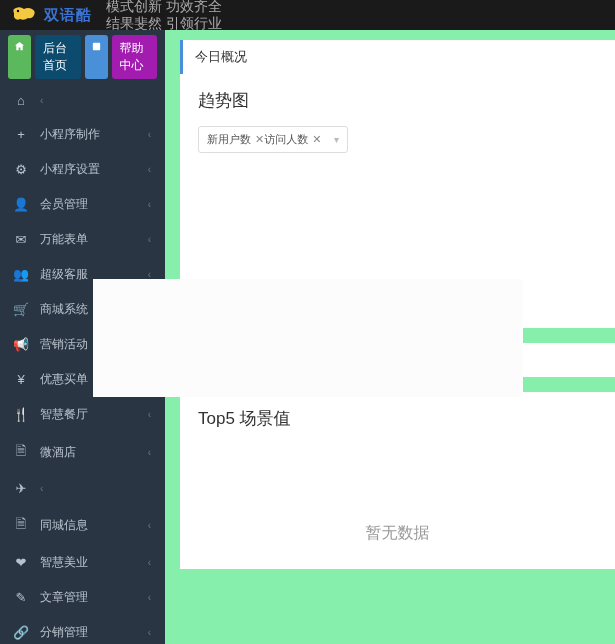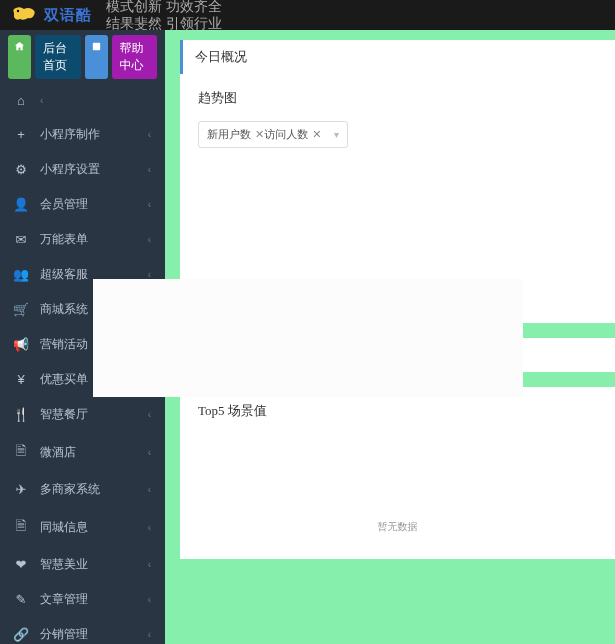--- a/index.html
+++ b/index.html
@@ -23,27 +23,27 @@
     .sidebar::-webkit-scrollbar { display: none; }
     .nav-item { display: flex; align-items: center; padding: 9px 14px; color: #b8c2cc; cursor: pointer; font-size: 12px; }
     .nav-icon { width: 14px; display: inline-flex; justify-content: center; margin-right: 12px; font-size: 13px; }
     .nav-label { flex: 1; }
     .nav-chevron { color: #6a7684; font-size: 10px; }
     
     .main { flex: 1; background: #86efac; overflow-y: auto; padding: 10px 0 0 15px; }
     .card { background: #fff; margin-bottom: 15px; }
     .card-title { border-left: 3px solid #4a90d9; padding: 8px 12px; font-size: 13px; color: #333; }
     .card-body { padding: 15px 18px; }
-    .sub-title { font-size: 13px; color: #333; margin-bottom: 14px; font-family: Liberation Serif, serif; }
+    .sub-title { font-size: 17px; color: #333; margin-bottom: 14px; }
     .filter-select { border: 1px solid #ddd; border-radius: 3px; padding: 5px 8px; display: inline-flex; align-items: center; background: #fff; min-width: 150px; }
     .tag { display: inline-flex; align-items: center; gap: 4px; font-size: 11px; color: #555; }
     .tag-x { color: #888; cursor: pointer; }
     .sel-arrow { margin-left: auto; color: #bbb; font-size: 10px; }
     .empty-area { height: 160px; }
-    .empty-area-2 { height: 110px; display: flex; align-items: flex-end; justify-content: center; color: #999; font-size: 10px; padding-bottom: 10px; text-align: right; }
+    .empty-area-2 { height: 110px; display: flex; align-items: flex-end; justify-content: center; color: #999; font-size: 16px; padding-bottom: 10px; text-align: right; }
     
     .overlay-box { position: absolute; left: 93px; top: 279px; width: 430px; height: 118px; background: #fcfcfc; }
   </style>
 </head>
 <body>
 
 <div class="header">
   <div class="logo">
     <svg class="logo-icon" viewBox="0 0 28 20">
         <path fill="#f5c842" d="M4 8 Q2 4 6 3 Q10 1 14 4 Q18 2 22 4 Q26 6 24 10 Q22 14 18 13 Q14 16 10 14 Q6 16 4 12 Z"></path>
@@ -123,21 +123,20 @@
           <span class="nav-label">智慧餐厅</span>
           <span class="nav-chevron">‹</span>
         </div>
         <div class="nav-item">
           <span class="nav-icon">🗎</span>
           <span class="nav-label">微酒店</span>
           <span class="nav-chevron">‹</span>
         </div>
         <div class="nav-item">
           <span class="nav-icon">✈</span>
-          <span class="nav-label">多商家系统</span>
           <span class="nav-chevron">‹</span>
         </div>
         <div class="nav-item">
           <span class="nav-icon">🗎</span>
           <span class="nav-label">同城信息</span>
           <span class="nav-chevron">‹</span>
         </div>
         <div class="nav-item">
           <span class="nav-icon">❤</span>
           <span class="nav-label">智慧美业</span>

